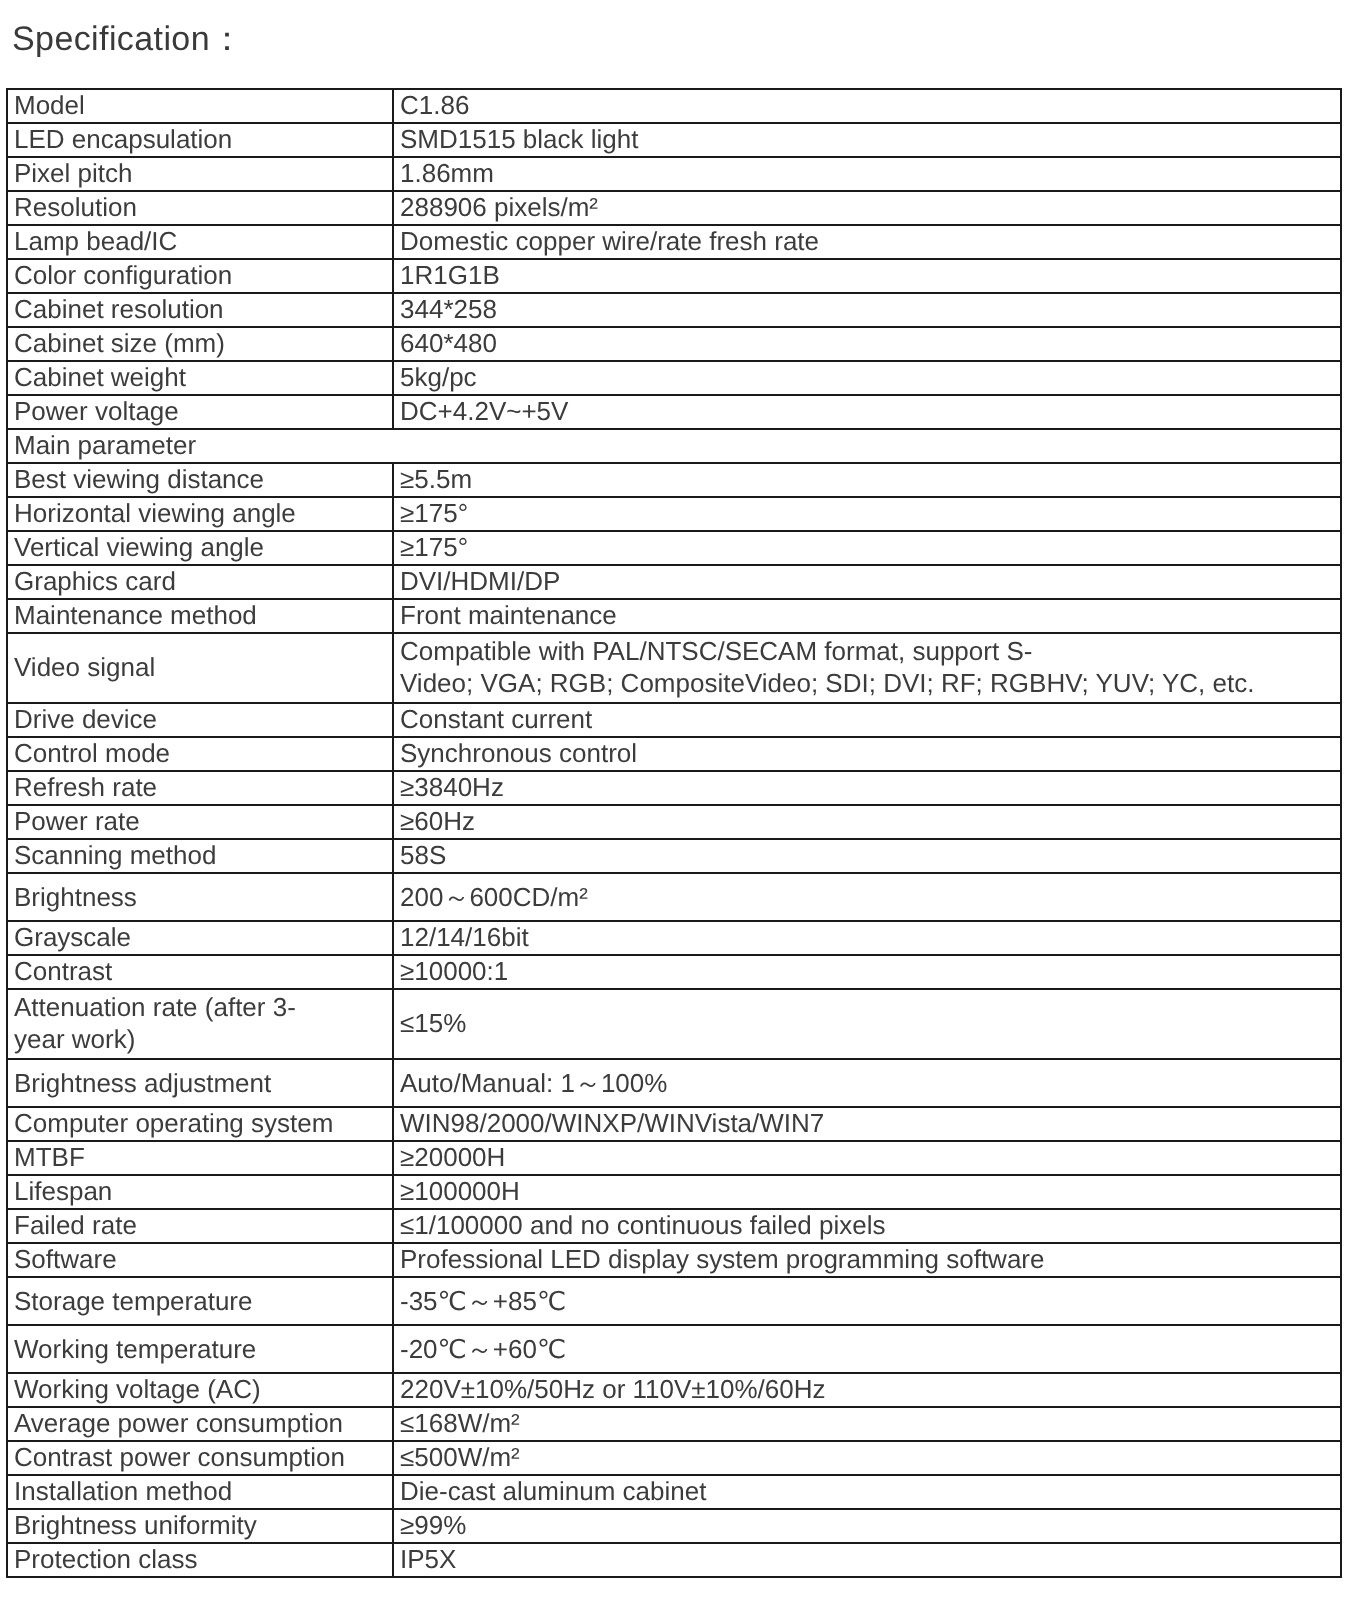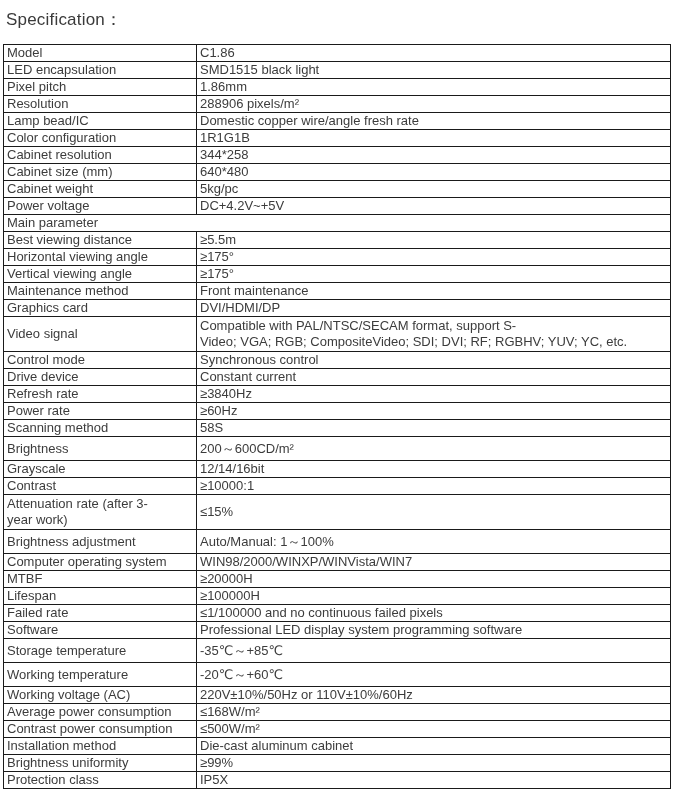--- a/index.html
+++ b/index.html
@@ -60,21 +60,21 @@
       <tr class="r-norm">
         <td class="col-label">Pixel pitch</td>
         <td>1.86mm</td>
       </tr>
       <tr class="r-norm">
         <td class="col-label">Resolution</td>
         <td>288906 pixels/m²</td>
       </tr>
       <tr class="r-norm">
         <td class="col-label">Lamp bead/IC</td>
-        <td>Domestic copper wire/angle fresh rate</td>
+        <td>Domestic copper wire/rate fresh rate</td>
       </tr>
       <tr class="r-norm">
         <td class="col-label">Color configuration</td>
         <td>1R1G1B</td>
       </tr>
       <tr class="r-norm">
         <td class="col-label">Cabinet resolution</td>
         <td>344*258</td>
       </tr>
       <tr class="r-norm">
@@ -98,39 +98,39 @@
       </tr>
       <tr class="r-norm">
         <td class="col-label">Horizontal viewing angle</td>
         <td>≥175°</td>
       </tr>
       <tr class="r-norm">
         <td class="col-label">Vertical viewing angle</td>
         <td>≥175°</td>
       </tr>
       <tr class="r-norm">
+        <td class="col-label">Graphics card</td>
+        <td>DVI/HDMI/DP</td>
+      </tr>
+      <tr class="r-norm">
         <td class="col-label">Maintenance method</td>
         <td>Front maintenance</td>
-      </tr>
-      <tr class="r-norm">
-        <td class="col-label">Graphics card</td>
-        <td>DVI/HDMI/DP</td>
       </tr>
       <tr class="r-xtall">
         <td class="col-label">Video signal</td>
         <td>Compatible with PAL/NTSC/SECAM format, support S-
 Video; VGA; RGB; CompositeVideo; SDI; DVI; RF; RGBHV; YUV; YC, etc.</td>
       </tr>
       <tr class="r-norm">
+        <td class="col-label">Drive device</td>
+        <td>Constant current</td>
+      </tr>
+      <tr class="r-norm">
         <td class="col-label">Control mode</td>
         <td>Synchronous control</td>
-      </tr>
-      <tr class="r-norm">
-        <td class="col-label">Drive device</td>
-        <td>Constant current</td>
       </tr>
       <tr class="r-norm">
         <td class="col-label">Refresh rate</td>
         <td>≥3840Hz</td>
       </tr>
       <tr class="r-norm">
         <td class="col-label">Power rate</td>
         <td>≥60Hz</td>
       </tr>
       <tr class="r-norm">

